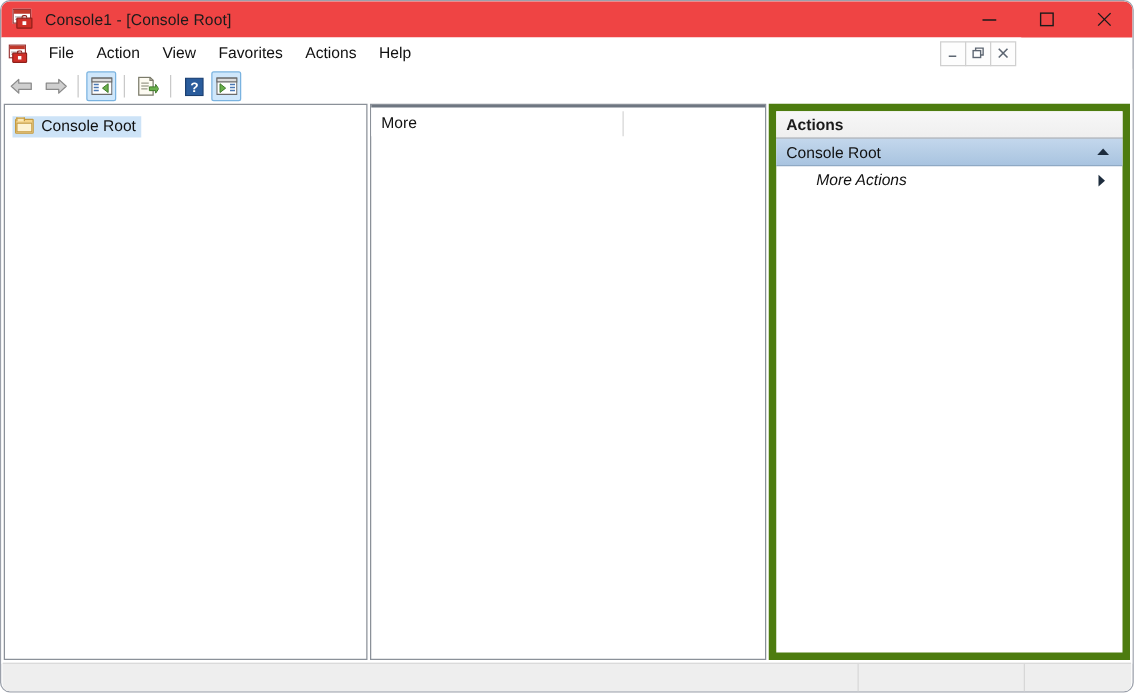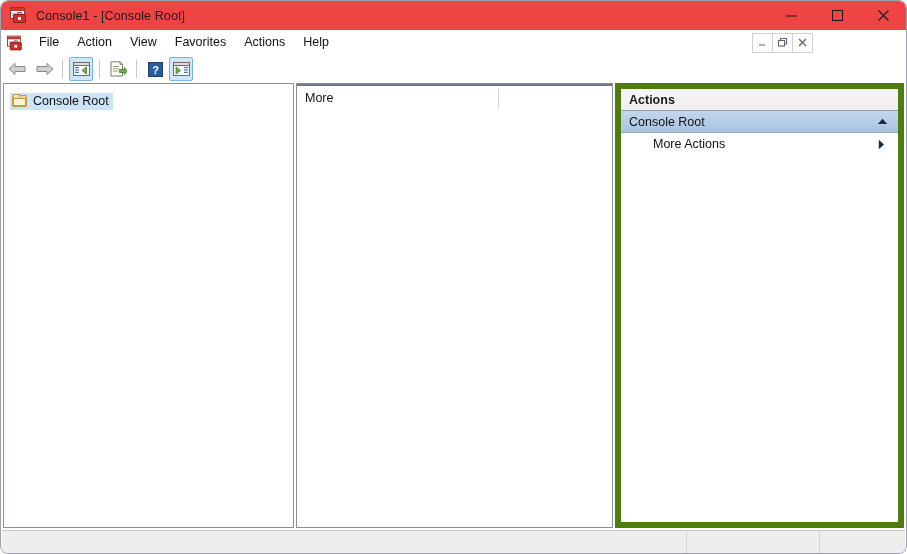--- a/index.html
+++ b/index.html
@@ -275,20 +275,21 @@
     left: 0; top: 44px;
     width: 100%;
     height: 22px;
     display: flex;
     align-items: center;
   }
   .action-row .act-label {
     margin-left: 32px;
     font-size: 12.5px;
     color: #111;
+    font-style: italic;
   }
   .act-spacer { flex: 1 1 auto; }
   .act-arrow {
     margin-right: 13px;
     display: flex;
     align-items: center;
   }
 
   
   .statusbar {

